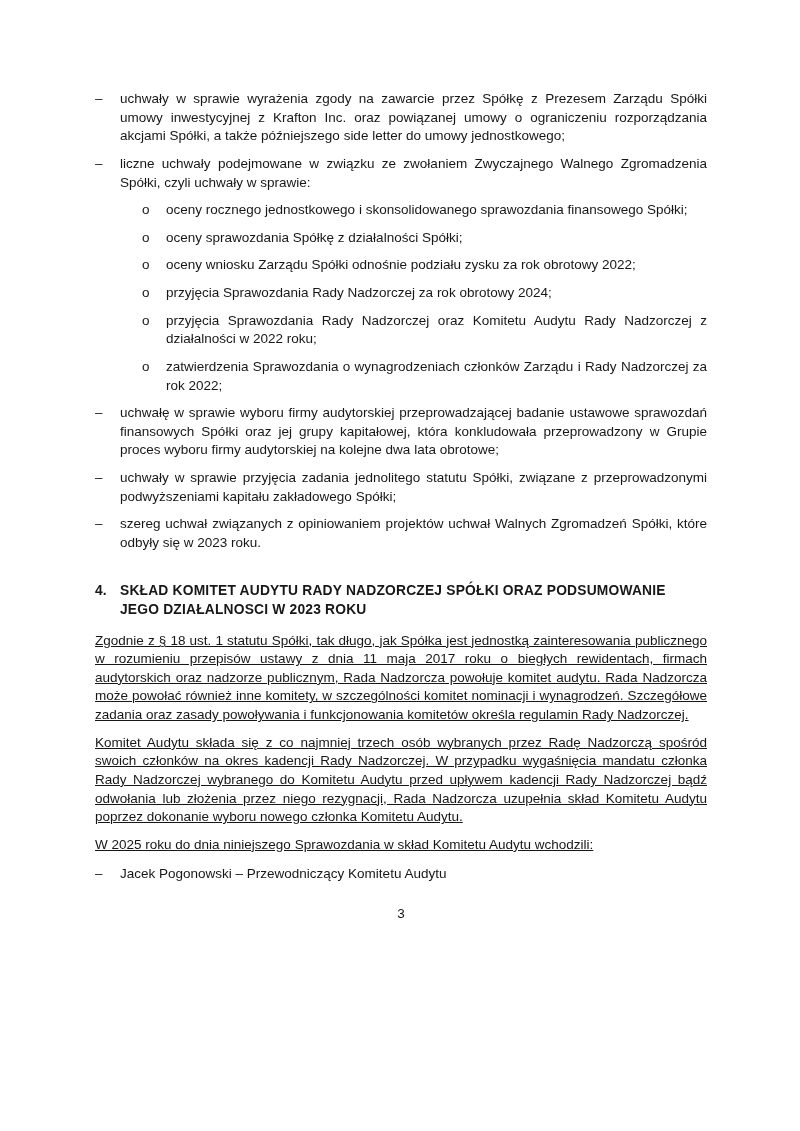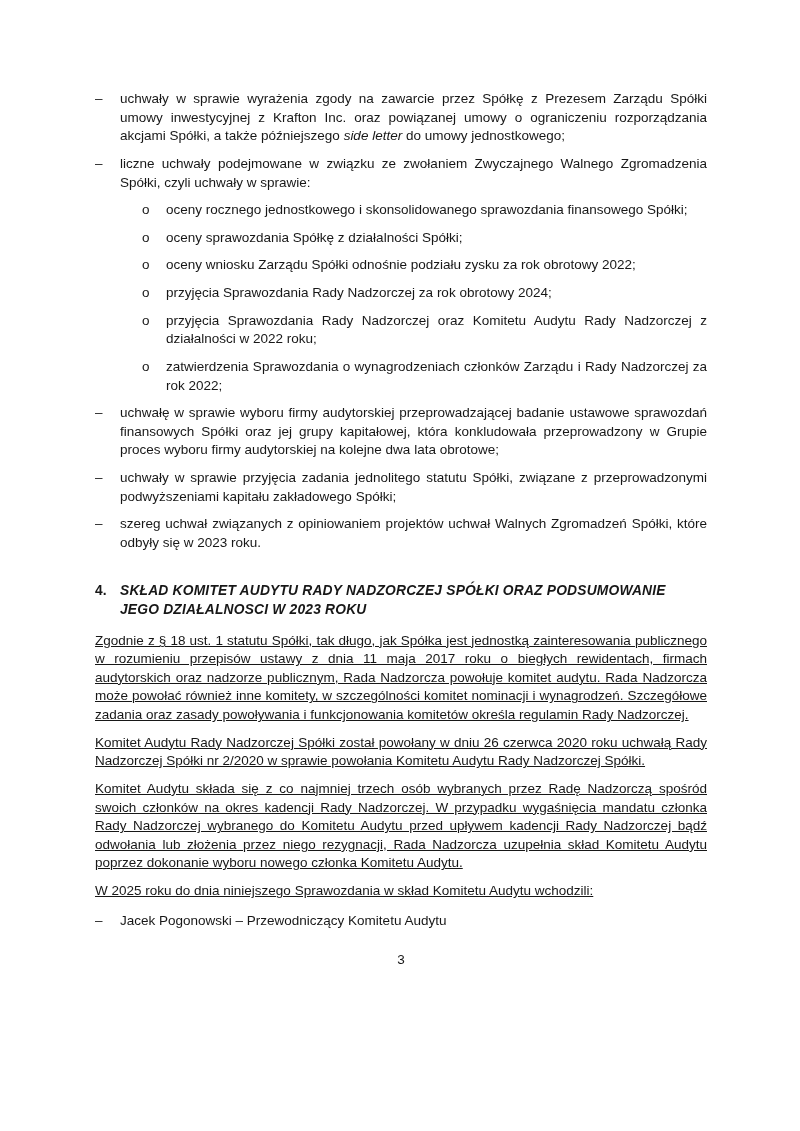--- a/index.html
+++ b/index.html
@@ -31,32 +31,32 @@
     text-align: justify;
   }
   
   .li.sub {
     margin-left: 47px;
     margin-bottom: 9px;
   }
   .li.sub .marker {
     flex: 0 0 24px;
   }
-  .italic { font-style: italic; }
+  .italic { }
   
   .heading {
     display: flex;
     font-weight: bold;
     font-size: 13.8px;
     margin-top: 28px;
     margin-bottom: 13px;
     letter-spacing: 0.2px;
   }
   .heading .num { flex: 0 0 25px; }
-  .heading .htxt { flex: 1; font-style: italic; }
+  .heading .htxt { flex: 1; }
   
   p.para {
     text-align: justify;
     margin-bottom: 9px;
     text-decoration: underline;
   }
   .last-list { margin-top: 11px; }
   .footer {
     margin-top: 21px;
     text-align: center;
@@ -114,21 +114,20 @@
     <span class="marker">–</span>
     <div class="txt">szereg uchwał związanych z opiniowaniem projektów uchwał Walnych Zgromadzeń Spółki, które odbyły się w 2023 roku.</div>
   </div>
 
   <div class="heading">
     <span class="num">4.</span>
     <div class="htxt">SKŁAD KOMITET AUDYTU RADY NADZORCZEJ SPÓŁKI ORAZ PODSUMOWANIE JEGO DZIAŁALNOSCI W 2023 ROKU</div>
   </div>
 
   <p class="para">Zgodnie z § 18 ust. 1 statutu Spółki, tak długo, jak Spółka jest jednostką zainteresowania publicznego w rozumieniu przepisów ustawy z dnia 11 maja 2017 roku o biegłych rewidentach, firmach audytorskich oraz nadzorze publicznym, Rada Nadzorcza powołuje komitet audytu. Rada Nadzorcza może powołać również inne komitety, w szczególności komitet nominacji i wynagrodzeń. Szczegółowe zadania oraz zasady powoływania i funkcjonowania komitetów określa regulamin Rady Nadzorczej.</p>
-  <p class="para">Komitet Audytu Rady Nadzorczej Spółki został powołany w dniu 26 czerwca 2020 roku uchwałą Rady Nadzorczej Spółki nr 2/2020 w sprawie powołania Komitetu Audytu Rady Nadzorczej Spółki.</p>
   <p class="para">Komitet Audytu składa się z co najmniej trzech osób wybranych przez Radę Nadzorczą spośród swoich członków na okres kadencji Rady Nadzorczej. W przypadku wygaśnięcia mandatu członka Rady Nadzorczej wybranego do Komitetu Audytu przed upływem kadencji Rady Nadzorczej bądź odwołania lub złożenia przez niego rezygnacji, Rada Nadzorcza uzupełnia skład Komitetu Audytu poprzez dokonanie wyboru nowego członka Komitetu Audytu.</p>
   <p class="para">W 2025 roku do dnia niniejszego Sprawozdania w skład Komitetu Audytu wchodzili:</p>
 
   <div class="li last-list">
     <span class="marker">–</span>
     <div class="txt">Jacek Pogonowski – Przewodniczący Komitetu Audytu</div>
   </div>
 
   <div class="footer">
     <span>3</span>

